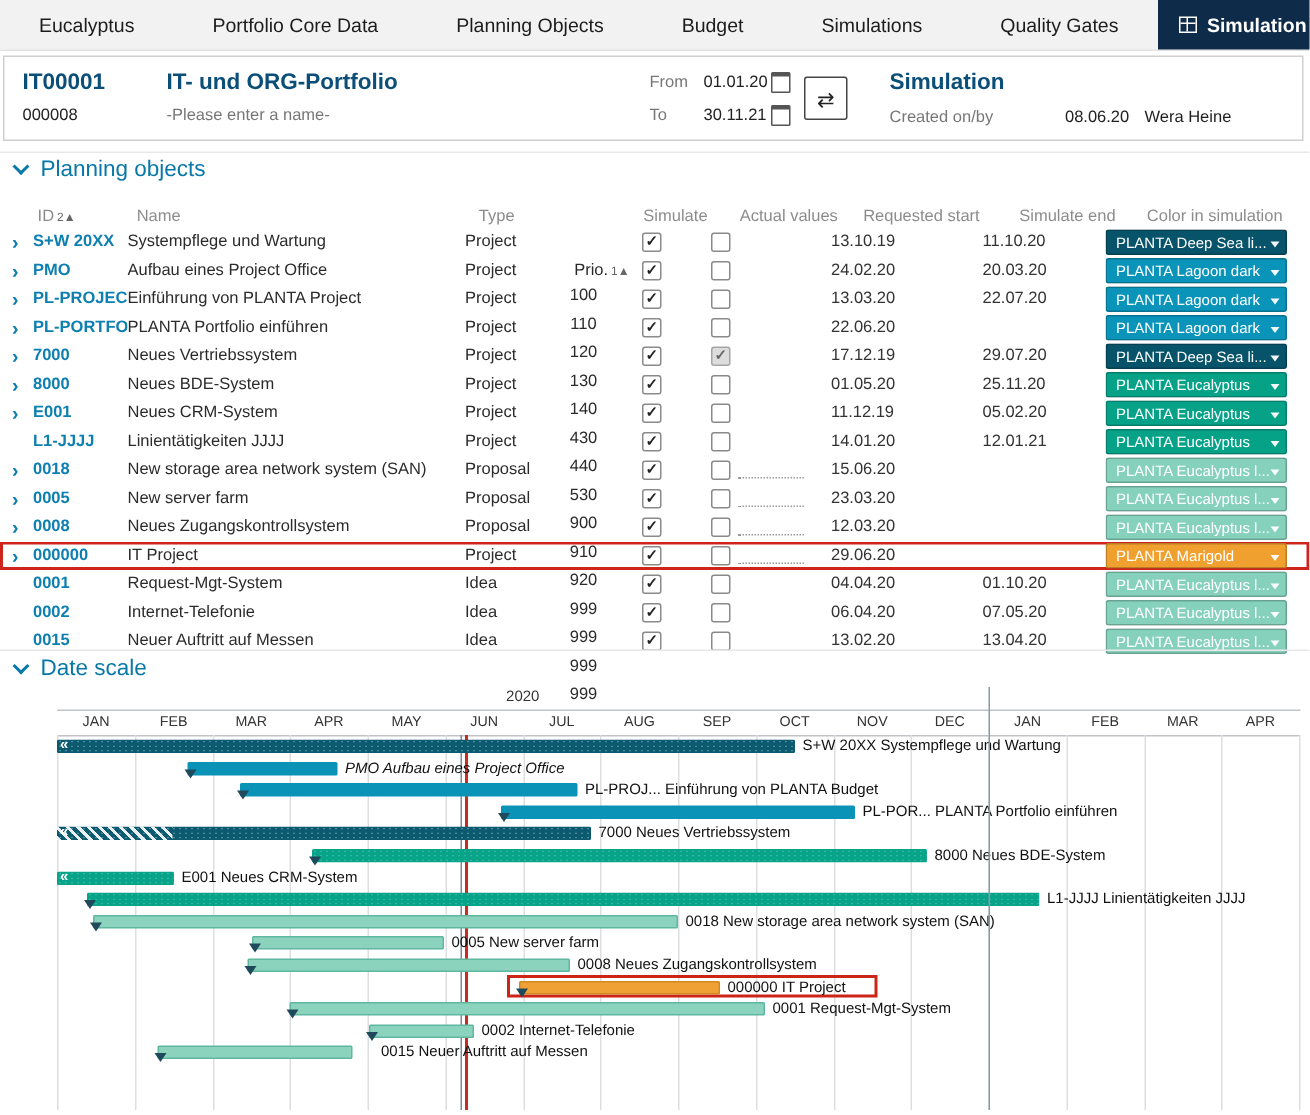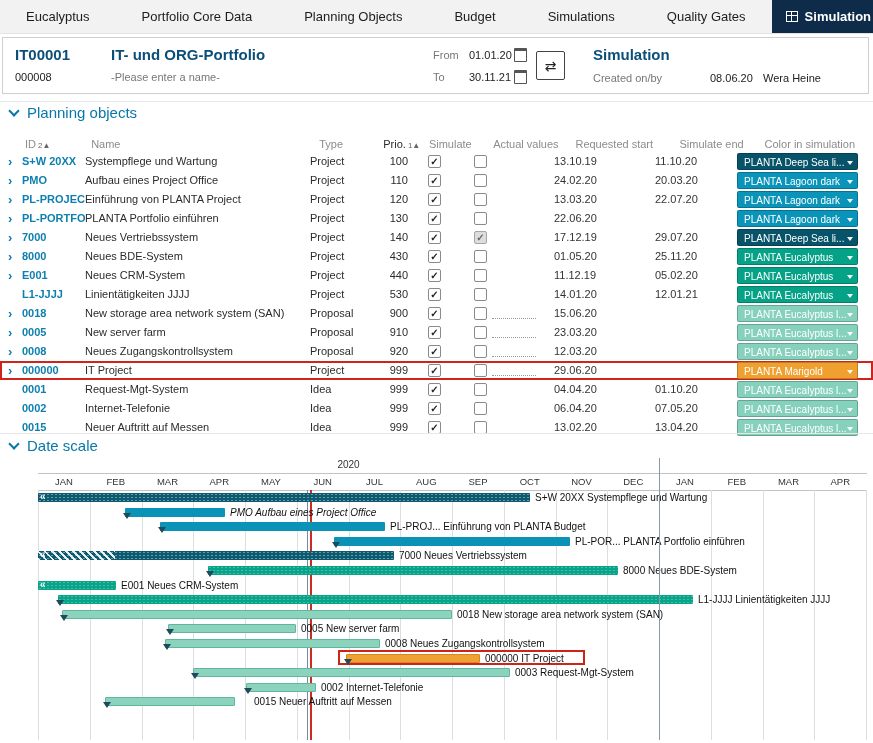--- a/index.html
+++ b/index.html
@@ -30,21 +30,21 @@
   .thead{height:16px;color:#8c8c8c;padding-left:6px;white-space:nowrap;}
   .thead .c{line-height:16px;}
   .sort{font-size:8px;margin-left:2px;color:#666;}
   .trow{height:19px;padding-left:6px;white-space:nowrap;position:relative;}
   .trow.hl{box-shadow:inset 0 0 0 2px #cf241c;}
   .c{display:inline-block;vertical-align:top;height:19px;line-height:19px;overflow:hidden;white-space:nowrap;box-sizing:border-box;}
   .c.arrow{width:16px;color:#0d7fb0;font-weight:bold;font-size:13px;padding-left:2px;}
   .c.id{width:63px;color:#0d7fb0;font-weight:bold;}
   .c.name{width:225px;color:#2b2b2b;}
   .c.type{width:60px;color:#2b2b2b;}
-  .c.prio{width:38px;text-align:right;color:#2b2b2b;}
+  .c.prio{width:38px;text-align:center;color:#2b2b2b;margin-top:36px;}
   .c.sim{width:54px;}
   .c.act{width:91px;}
   .c.actc{text-align:center;}
   .c.rs{width:100px;padding-left:1px;}
   .c.re{width:84px;padding-left:2px;}
   .c.colorc{width:128px;}
   .thead .c.id,.thead .c.name,.thead .c.type,.thead .c.rs,.thead .c.re,.thead .c.colorc{color:#8c8c8c;font-weight:normal;}
   .thead .c.sim{text-align:center;}
   .cb{display:inline-block;width:13px;height:13px;border:1px solid #8a8a8a;border-radius:2px;background:#fff;
     margin-top:3px;vertical-align:top;text-align:center;line-height:11px;font-size:10px;color:#222;font-weight:bold;box-sizing:border-box;cursor:pointer;}
@@ -279,21 +279,21 @@
       </div>
       <div class="grow" style="top: 160.6px;">
         <div class="hl-box" style="left: 300px; width: 247px;"></div>
         <div class="bar orange" style="left: 308px; width: 134px;"></div>
         <div class="marker" style="left: 306px;"></div>
         <div class="bar-label" style="left: 447px;">000000 IT Project</div>
       </div>
       <div class="grow" style="top: 175.2px;">
         <div class="bar light" style="left: 155px; width: 317px;"></div>
         <div class="marker" style="left: 153px;"></div>
-        <div class="bar-label" style="left: 477px;">0003 Request-Mgt-System</div>
+        <div class="bar-label" style="left: 477px;">0001 Request-Mgt-System</div>
       </div>
       <div class="grow" style="top: 189.8px; margin-left: 40px;">
         <div class="bar light" style="left: 168px; width: 70px;"></div>
         <div class="marker" style="left: 166px;"></div>
         <div class="bar-label" style="left: 243px;">0002 Internet-Telefonie</div>
       </div>
       <div class="grow" style="top: 204.4px;">
         <div class="bar light" style="left: 67px; width: 130px;"></div>
         <div class="marker" style="left: 65px;"></div>
         <div class="bar-label" style="left: 202px; margin-left: 14px;">0015 Neuer Auftritt auf Messen</div>

